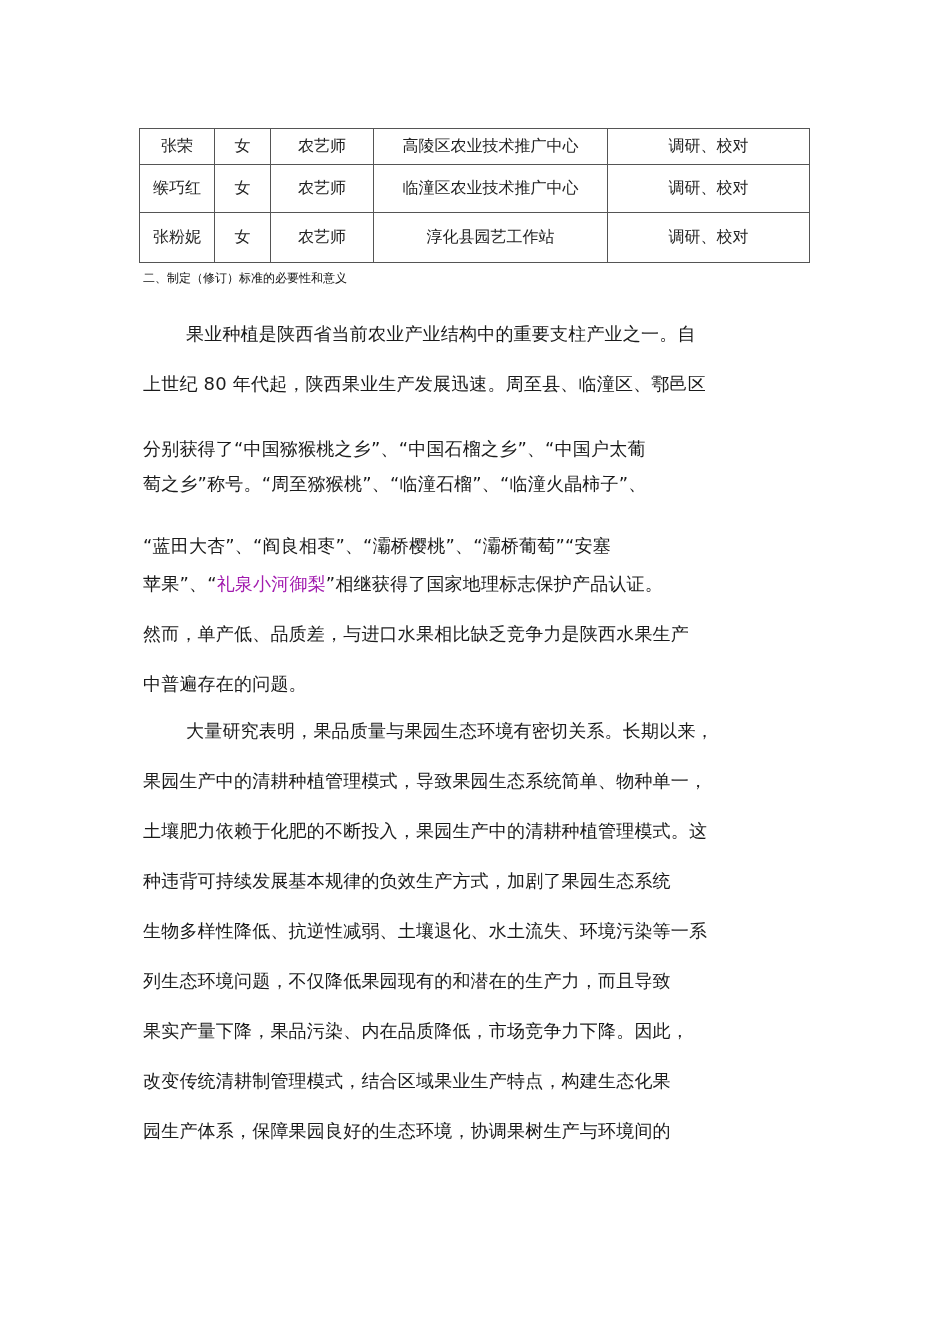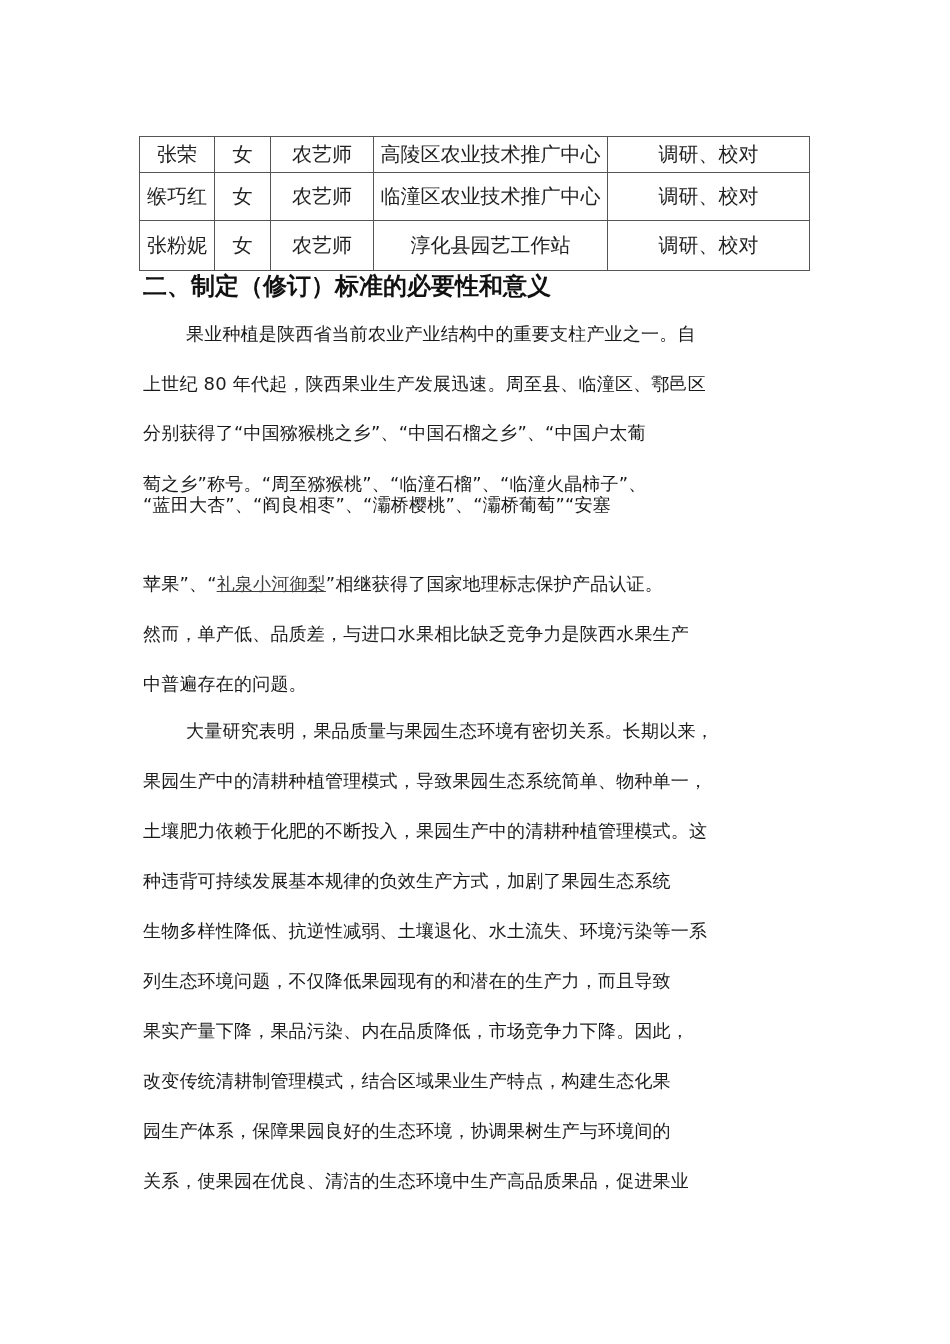--- a/index.html
+++ b/index.html
@@ -1,31 +1,31 @@
 <!DOCTYPE html>
 <html><head>
 <meta charset="utf-8">
 <style>
   html, body { margin: 0; padding: 0; background: #ffffff; }
   body { width: 950px; height: 1344px; position: relative; overflow: hidden;
          font-family: "DejaVu Sans", "Liberation Sans", sans-serif; color: #111; }
   .page { position: absolute; left: 0; top: 0; width: 950px; height: 1344px; }
-  table.staff { position: absolute; left: 139px; top: 136px; border-collapse: collapse;
-                font-size: 20px; color: #222; padding-left: 31px; }
+  table.staff { position: absolute; left: 139px; top: 128px; border-collapse: collapse;
+                font-size: 16px; color: #222; padding-left: 31px; }
   table.staff td { border: 1px solid #555; text-align: center; padding: 0; white-space: nowrap; }
   table.staff col.c0 { width: 75px; } table.staff col.c1 { width: 56px; }
   table.staff col.c2 { width: 103px; } table.staff col.c3 { width: 234px; }
   table.staff col.c4 { width: 202px; }
   table.staff tr.r0 td { height: 35px; }
   table.staff tr.r1 td { height: 47px; }
   table.staff tr.r2 td { height: 49px; }
-  .heading { position: absolute; left: 143px; top: 270px; font-size: 24px; font-weight: bold;
+  .heading { position: absolute; left: 143px; top: 270px; font-size: 12px; font-weight: normal;
              letter-spacing: 0px; white-space: nowrap; }
   .line { position: absolute; left: 143px; font-size: 18px; white-space: nowrap; letter-spacing: 0.2px; color: #1a1a1a; }
-  .link { color: #404040; text-decoration: underline; }
+  .link { color: #a21caf; }
 </style>
 </head>
 <body>
 
 <div class="page">
 
   <table class="staff">
     <colgroup>
         <col class="c0">
         <col class="c1">
@@ -55,33 +55,32 @@
       <td>淳化县园艺工作站</td>
       <td>调研、校对</td>
     </tr>
   </tbody>
     </table>
 
   <div class="heading">二、制定（修订）标准的必要性和意义</div>
 
   <div class="line" style="top:322px; left:186px;">果业种植是陕西省当前农业产业结构中的重要支柱产业之一。自</div>
   <div class="line" style="top:372px;">上世纪 80 年代起，陕西果业生产发展迅速。周至县、临潼区、鄠邑区</div>
-  <div class="line" style="top:421px;">分别获得了“中国猕猴桃之乡”、“中国石榴之乡”、“中国户太葡</div>
+  <div class="line" style="top:437px;">分别获得了“中国猕猴桃之乡”、“中国石榴之乡”、“中国户太葡</div>
   <div class="line" style="top:472px;">萄之乡”称号。“周至猕猴桃”、“临潼石榴”、“临潼火晶柿子”、</div>
-  <div class="line" style="top:493px;text-align:right;">“蓝田大杏”、“阎良相枣”、“灞桥樱桃”、“灞桥葡萄”“安塞</div>
+  <div class="line" style="top:534px;text-align:right;">“蓝田大杏”、“阎良相枣”、“灞桥樱桃”、“灞桥葡萄”“安塞</div>
   <div class="line" style="top:572px;">
     <span>苹果”、“</span><a class="link">礼泉小河御梨</a><span>”相继获得了国家地理标志保护产品认证。</span>
   </div>
   <div class="line" style="top:622px;">然而，单产低、品质差，与进口水果相比缺乏竞争力是陕西水果生产</div>
   <div class="line" style="top:672px;text-align:center;">中普遍存在的问题。</div>
 
   <div class="line" style="top:719px; left:186px;">大量研究表明，果品质量与果园生态环境有密切关系。长期以来，</div>
   <div class="line" style="top:769px;">果园生产中的清耕种植管理模式，导致果园生态系统简单、物种单一，</div>
   <div class="line" style="top:819px;">土壤肥力依赖于化肥的不断投入，果园生产中的清耕种植管理模式。这</div>
   <div class="line" style="top:869px;">种违背可持续发展基本规律的负效生产方式，加剧了果园生态系统</div>
   <div class="line" style="top:919px;">生物多样性降低、抗逆性减弱、土壤退化、水土流失、环境污染等一系</div>
   <div class="line" style="top:969px;">列生态环境问题，不仅降低果园现有的和潜在的生产力，而且导致</div>
   <div class="line" style="top:1019px;">果实产量下降，果品污染、内在品质降低，市场竞争力下降。因此，</div>
   <div class="line" style="top:1069px;">改变传统清耕制管理模式，结合区域果业生产特点，构建生态化果</div>
   <div class="line" style="top:1119px;">园生产体系，保障果园良好的生态环境，协调果树生产与环境间的</div>
-  <div class="line" style="top:1169px;">关系，使果园在优良、清洁的生态环境中生产高品质果品，促进果业</div>
 
 </div>
 
 </body></html>

